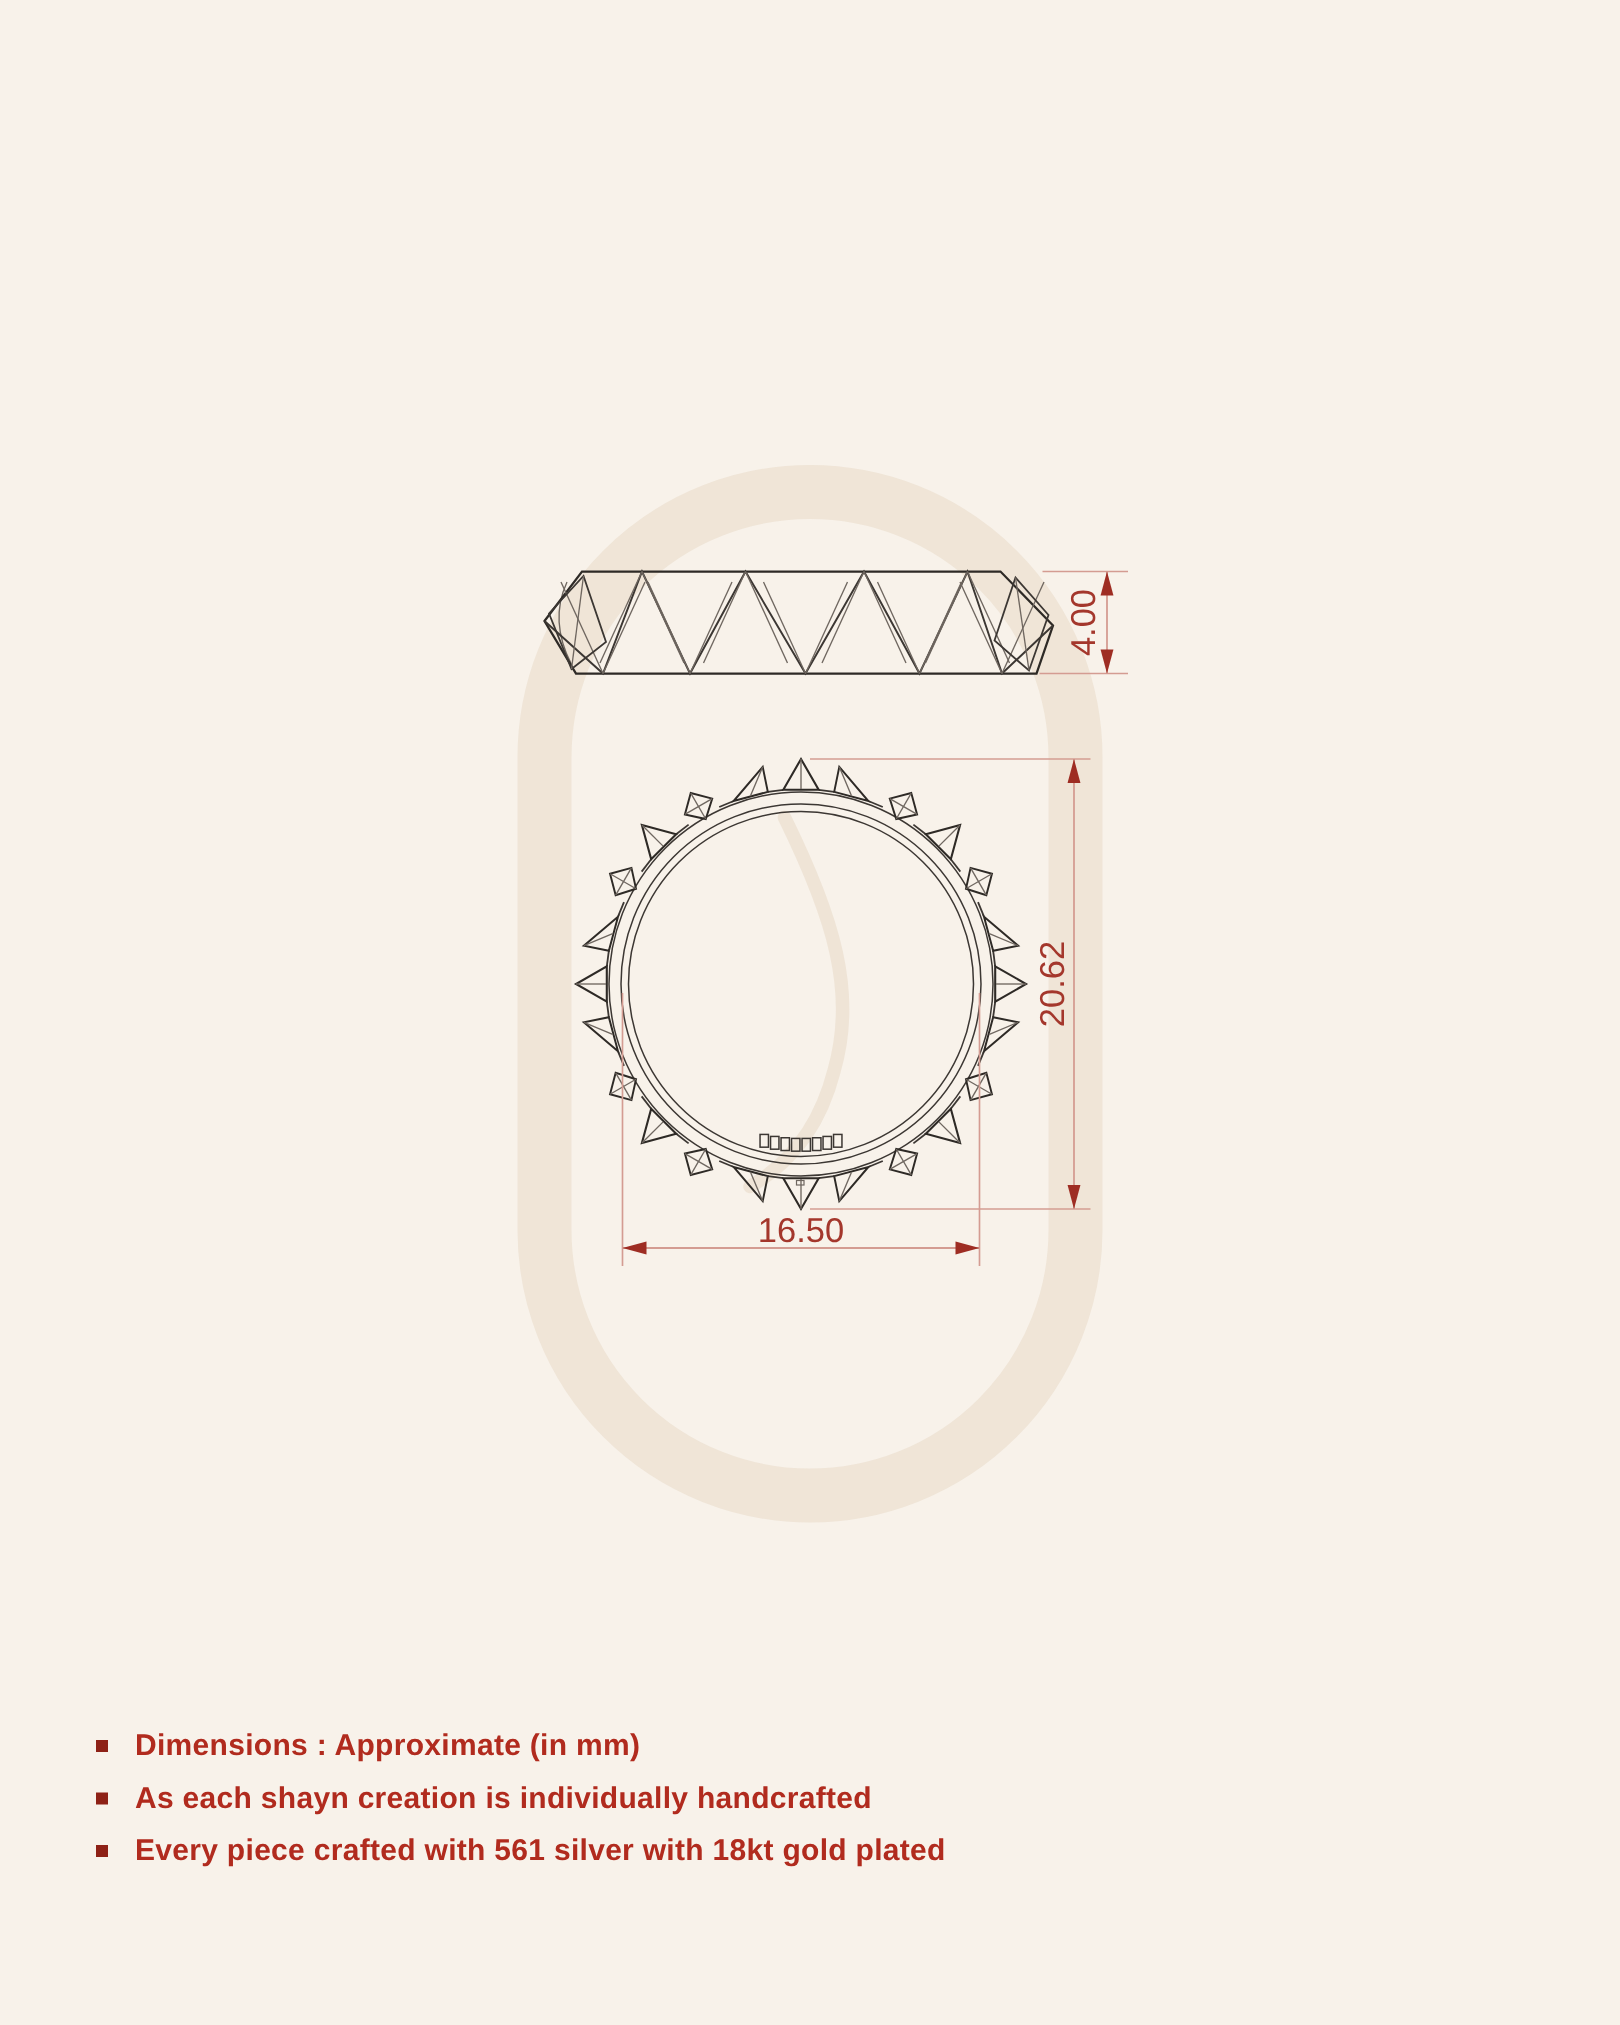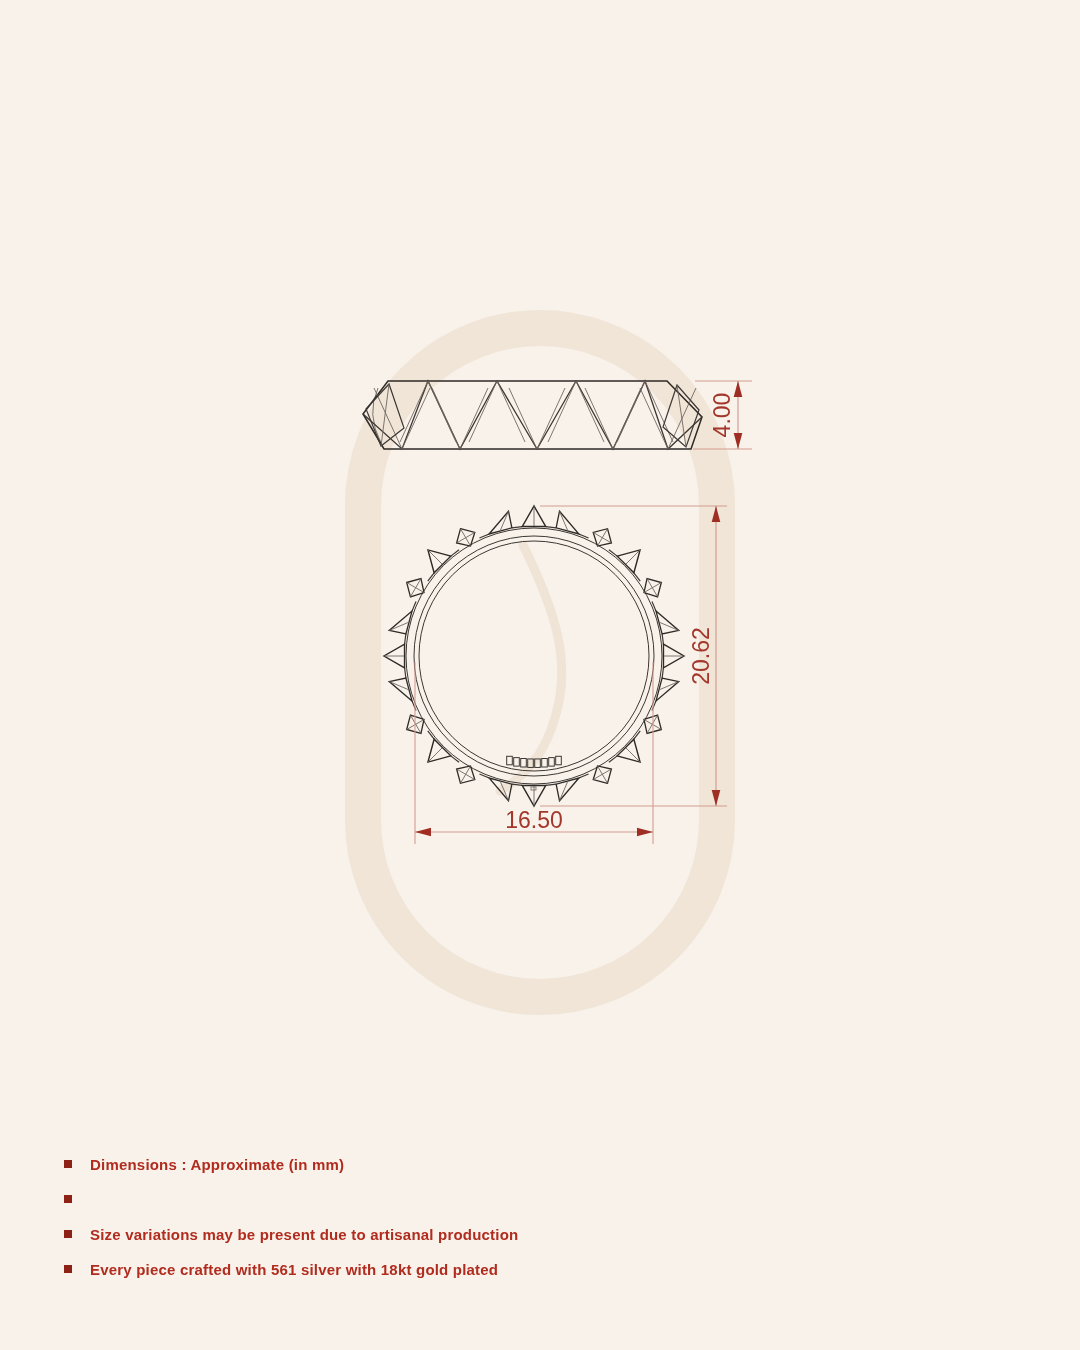--- a/index.html
+++ b/index.html
@@ -11,21 +11,21 @@
   .watermark-ring{
     position:absolute;left:345px;top:310px;width:390px;height:705px;
     box-sizing:border-box;border:36px solid rgba(226,207,184,0.38);
     border-radius:195px;
   }
   #drawing{position:absolute;left:0;top:0;}
   .notes{position:absolute;left:64px;top:1153px;}
   .note{display:flex;align-items:flex-start;height:23px;margin-bottom:12px;}
   .note .bullet{width:8px;height:8px;background:#8e2116;margin:7px 18px 0 0;flex:none;}
   .note .txt{
-    font-family:"Liberation Sans",sans-serif;font-weight:bold;font-size:15px;
+    font-family:"Liberation Sans",sans-serif;font-weight:bold;font-size:20px;
     color:#b12b1e;letter-spacing:.2px;white-space:nowrap;line-height:23px;
   }
 </style>
 </head>
 <body>
 
 <div class="canvas">
   <div class="watermark-ring"></div>
   <svg id="drawing" width="1080" height="1350" viewBox="0 0 1080 1350">
       <path d="M 523,545 C 556,612 571,662 556,714 C 545,757 521,779 500,791" fill="none" stroke="rgba(226,207,184,0.40)" stroke-width="9" stroke-linecap="round"></path>
@@ -176,23 +176,20 @@
       </g>
     </svg>
 
   <div class="notes">
     <div class="note">
       <span class="bullet"></span>
       <span class="txt">Dimensions : Approximate (in mm)</span>
     </div>
     <div class="note">
       <span class="bullet"></span>
-    </div>
-    <div class="note">
-      <span class="bullet"></span>
-      <span class="txt">Size variations may be present due to artisanal production</span>
+      <span class="txt">As each shayn creation is individually handcrafted</span>
     </div>
     <div class="note">
       <span class="bullet"></span>
       <span class="txt">Every piece crafted with 561 silver with 18kt gold plated</span>
     </div>
   </div>
 </div>
 
 </body></html>

